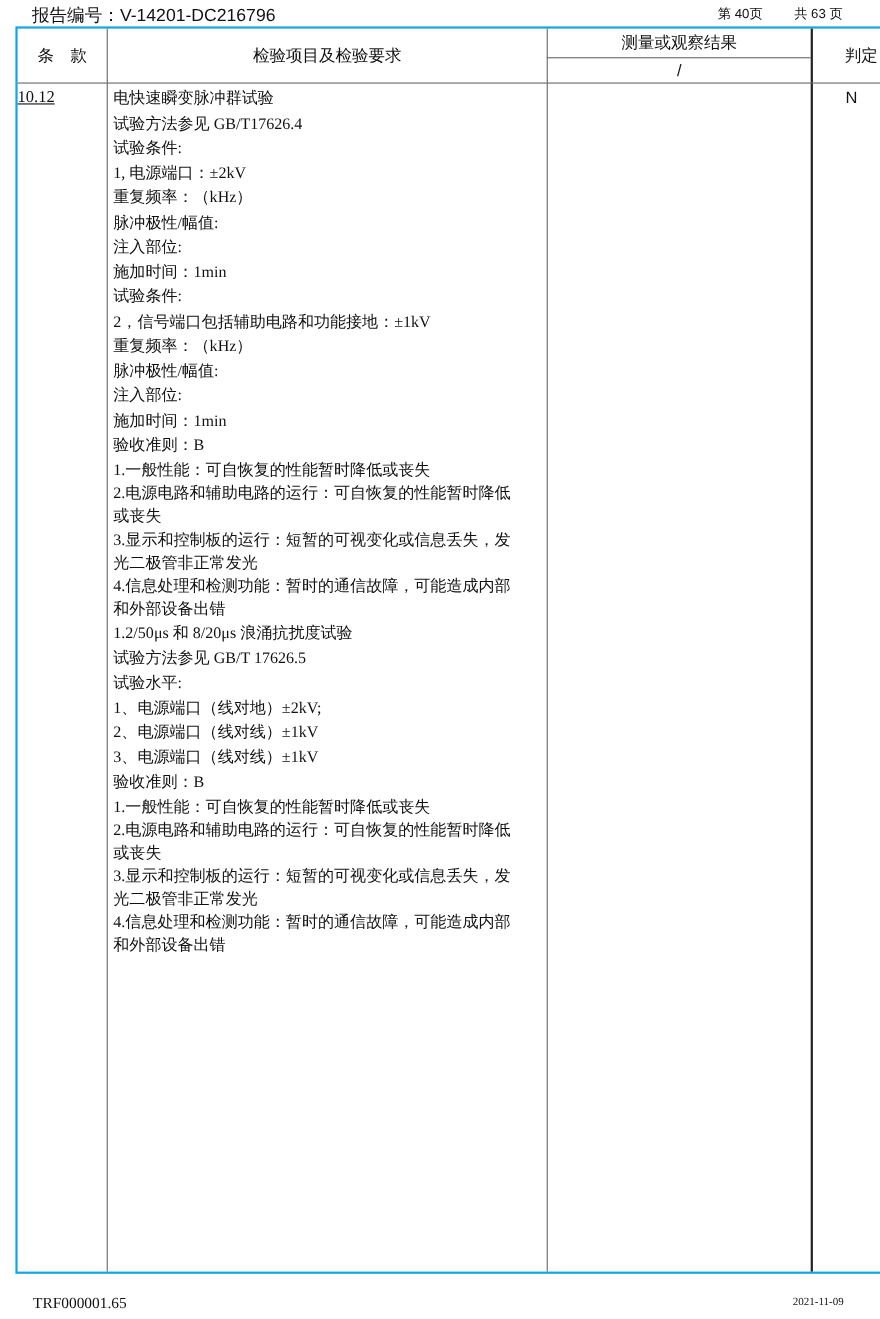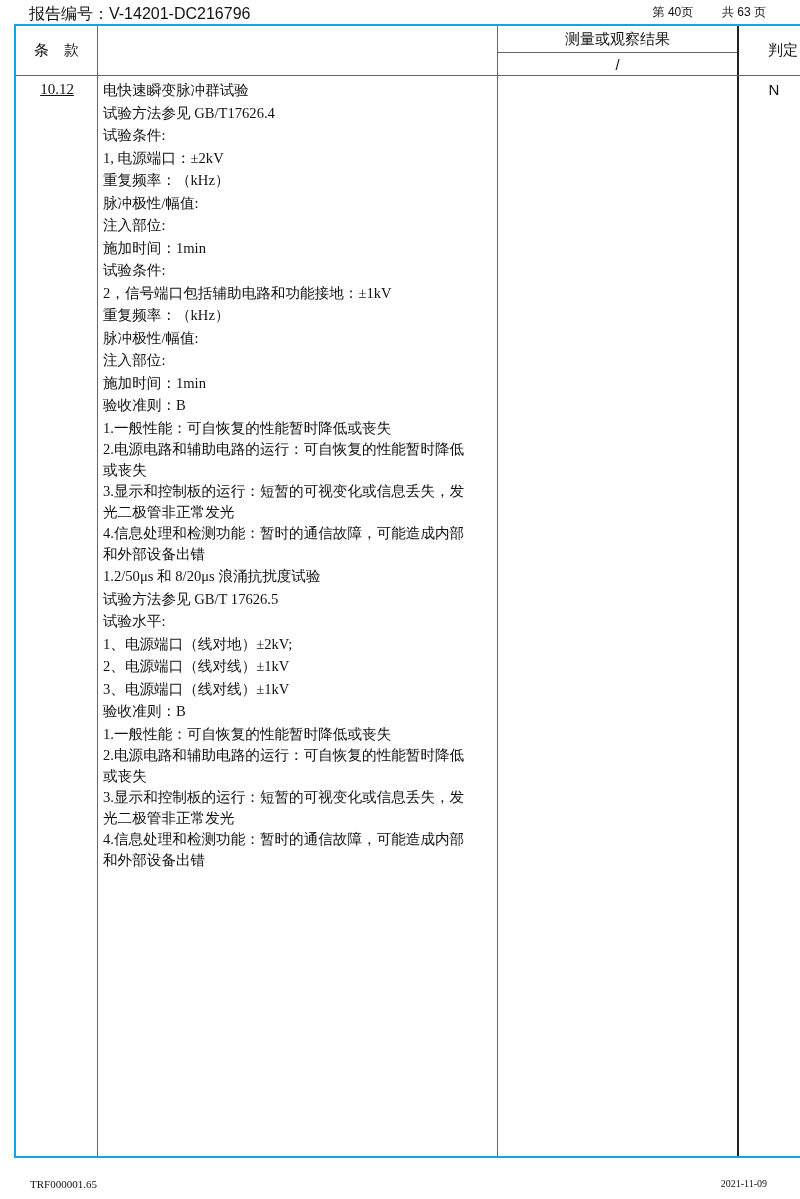--- a/index.html
+++ b/index.html
@@ -9,23 +9,23 @@
   #hdr-left { position:absolute; left:29px; top:4px; font-size:16px; }
   #hdr-right { position:absolute; right:34px; top:4px; font-size:12px; word-spacing:0; }
   #hdr-right span { display:inline-block; }
   #tbl { position:absolute; left:14px; top:24px; width:793px; height:1134px; border:2px solid #0ea5e9; box-sizing:border-box;padding-left:16px; }
   .vline { position:absolute; top:0; bottom:0; width:0; border-left:1px solid #666; }
   .hline { position:absolute; height:0; border-top:1px solid #666; }
   .cell { position:absolute; display:flex; align-items:center; justify-content:center; font-size:15px; }
   #body-items { position:absolute; left:85px; top:53px; width:400px; }
   .line { font-size:14.6px; line-height:22.5px; white-space:nowrap; padding-left:2px; }
   .line.wrap2 { line-height:21px; }
-  #clause { position:absolute; left:0; width:82px; top:55px; text-align:center; font-size:15px;text-decoration:underline; }
+  #clause { position:absolute; left:0; width:82px; top:55px; text-align:left; font-size:15px;text-decoration:underline; }
   #verdict { position:absolute; left:724px; width:68px; top:55px; text-align:center; font-size:15px; }
-  #ftr-left { position:absolute; left:30px; top:1178px; font-size:11px; }
+  #ftr-left { position:absolute; left:30px; top:1178px; font-size:14px; }
   #ftr-right { position:absolute; right:33px; top:1178px; font-size:10px; }
 </style>
 </head>
 <body>
 
 <div id="hdr-left" class="sans">报告编号：V-14201-DC216796</div>
 <div id="hdr-right" class="sans">
   <span>第 40页</span>
   <span style="display:inline-block;width:22px"></span>
   <span>共 63 页</span>
@@ -34,20 +34,21 @@
 <div id="tbl">
 
   <div class="vline" style="left:81px;"></div>
   <div class="vline" style="left:481px;"></div>
   <div class="vline" style="left:721px;border-left:2px solid #222;"></div>
 
   <div class="hline" style="left:481px;width:240px;top:26px;"></div>
   <div class="hline" style="left:0;right:0;top:49px;"></div>
 
   <div class="cell sans" style="left:0;width:81px;top:0;height:49px;">条　款</div>
+  <div class="cell sans" style="left:82px;width:399px;top:0;height:49px;">检验项目及检验要求</div>
   <div class="cell sans" style="left:482px;width:239px;top:0;height:26px;text-align:right;">测量或观察结果</div>
   <div class="cell sans" style="left:482px;width:239px;top:27px;height:22px;">/</div>
   <div class="cell sans" style="left:723px;width:88px;top:0;height:49px;">判定</div>
 
   <div id="clause" class="serif">10.12</div>
   <div id="verdict" class="sans">N</div>
 
   <div id="body-items" class="serif">
     <div class="line">电快速瞬变脉冲群试验</div>
     <div class="line">试验方法参见 GB/T17626.4</div>

